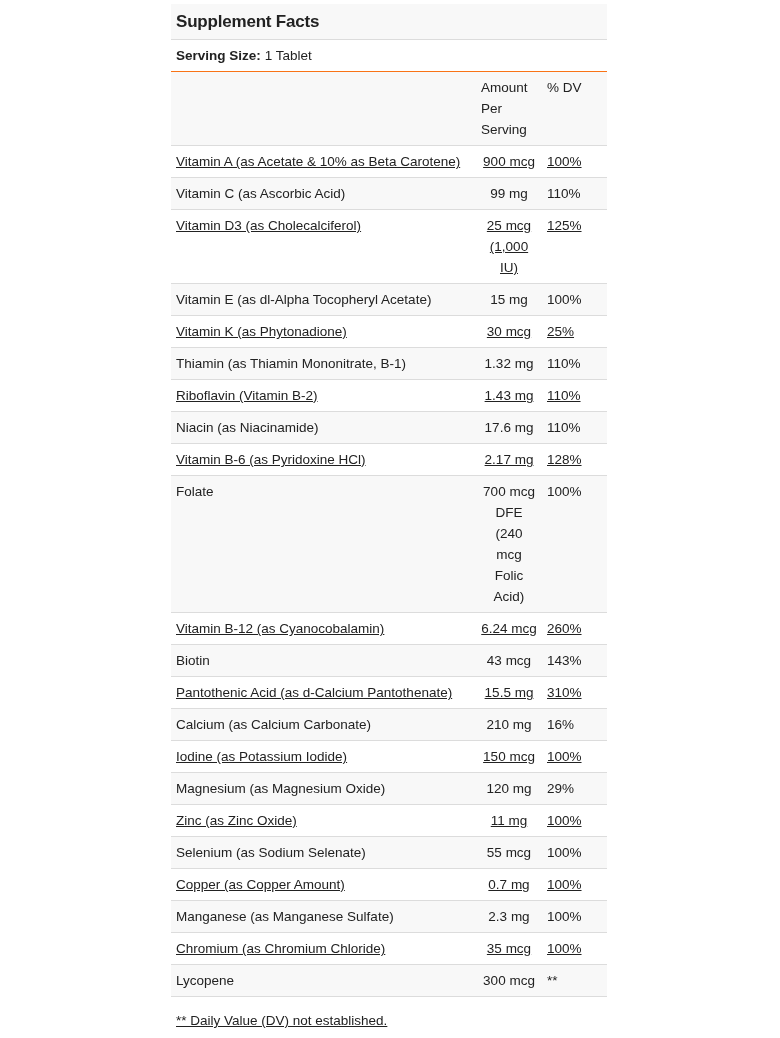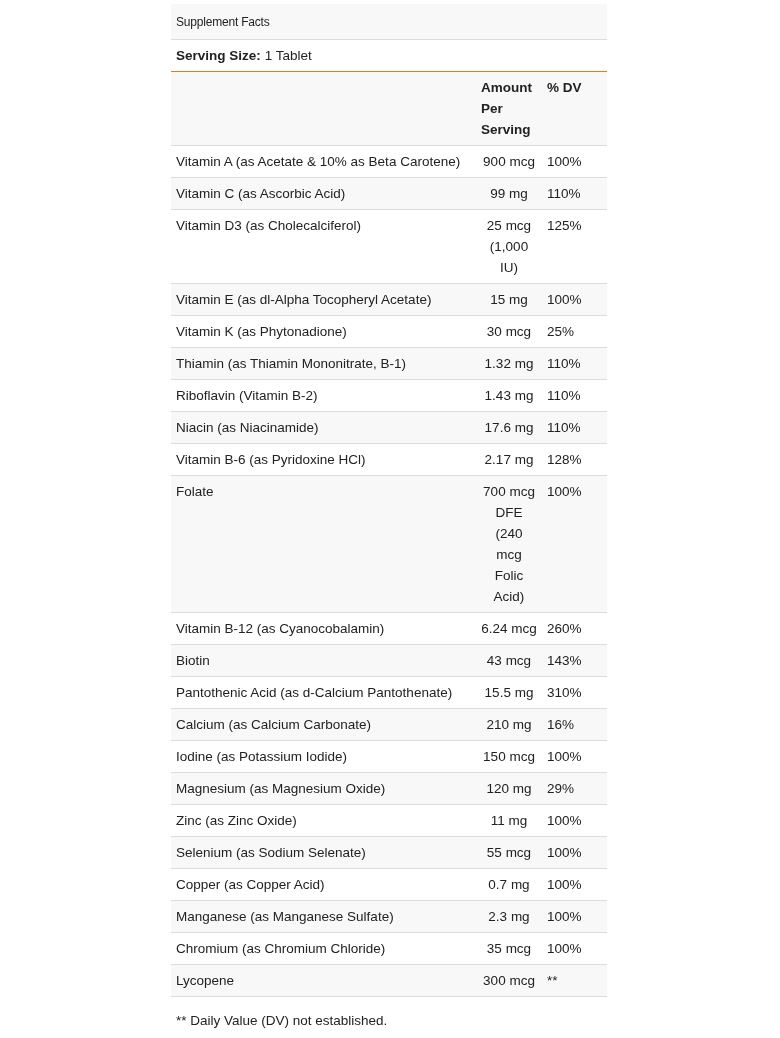--- a/index.html
+++ b/index.html
@@ -1,28 +1,28 @@
 <!DOCTYPE html>
 <html><head>
 <meta charset="utf-8">
 <style>
   html, body { margin: 0; padding: 0; background: #ffffff; }
   body { width: 780px; height: 1038px; font-family: "Liberation Sans", "DejaVu Sans", sans-serif; color: #222; font-size: 13.5px; }
   .wrap { position: absolute; left: 171px; top: 4px; width: 436px; }
-  .title { background: #f8f8f8; border-bottom: 1px solid #dcdcdc; height: 36px; box-sizing: border-box; padding: 0 5px; display: flex; align-items: center; font-weight: normal; font-size: 12px; letter-spacing: -0.2px; }
+  .title { background: #f8f8f8; border-bottom: 1px solid #dcdcdc; height: 36px; box-sizing: border-box; padding: 0 5px; display: flex; align-items: center; font-weight: bold; font-size: 17px; letter-spacing: -0.2px; }
   .serving { border-bottom: 1px solid #f97316; height: 32px; box-sizing: border-box; padding: 0 5px; display: flex; align-items: center; }
   .serving b { font-weight: bold; margin-right: 4px; }
   table { width: 436px; border-collapse: collapse; table-layout: fixed; }
   col.c1 { width: 305px; }
   col.c2 { width: 66px; }
   col.c3 { width: 65px; }
   td, th { padding: 5px 5px 5px 5px; vertical-align: top; line-height: 21px; text-align: left; border-bottom: 1px solid #dcdcdc; font-weight: normal; }
-  th { font-weight: bold; }
+  th { font-weight: normal; }
   tr.alt td, tr.alt th { background: #f8f8f8; }
-  tr.plain td { background: #ffffff; }
+  tr.plain td { background: #ffffff; text-decoration: underline; }
   td.amt { white-space: normal; word-wrap: break-word; text-align: center; }
   .foot td { padding: 13px 5px; }
 </style>
 </head>
 <body>
 
 <div class="wrap">
   <div class="title">Supplement Facts</div>
   <div class="serving">
     <b>Serving Size:</b>
@@ -126,21 +126,21 @@
           <td>Zinc (as Zinc Oxide)</td>
           <td class="amt">11 mg</td>
           <td>100%</td>
         </tr>
         <tr class="alt">
           <td>Selenium (as Sodium Selenate)</td>
           <td class="amt">55 mcg</td>
           <td>100%</td>
         </tr>
         <tr class="plain">
-          <td>Copper (as Copper Acid)</td>
+          <td>Copper (as Copper Amount)</td>
           <td class="amt">0.7 mg</td>
           <td>100%</td>
         </tr>
         <tr class="alt">
           <td>Manganese (as Manganese Sulfate)</td>
           <td class="amt">2.3 mg</td>
           <td>100%</td>
         </tr>
         <tr class="plain">
           <td>Chromium (as Chromium Chloride)</td>

